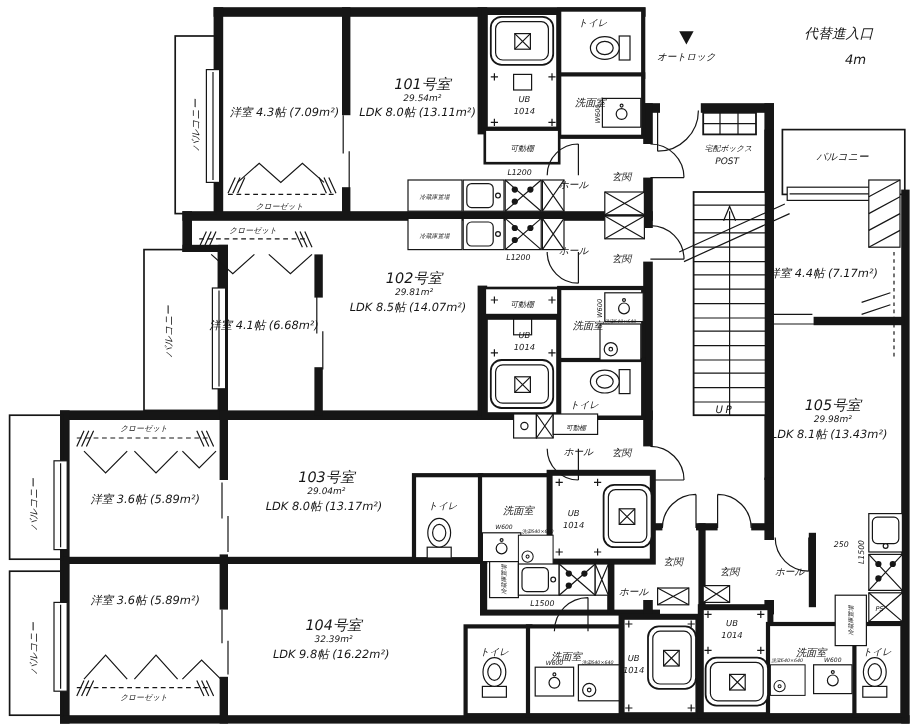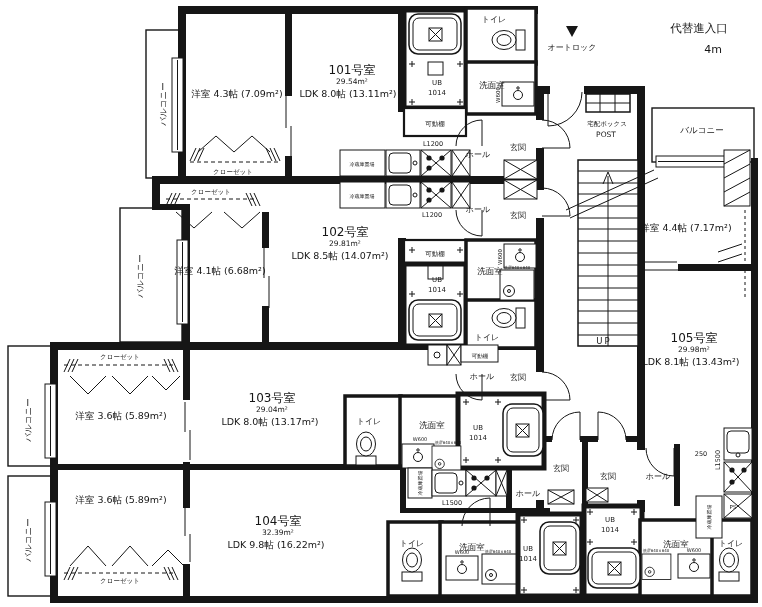--- a/index.html
+++ b/index.html
@@ -1,16 +1,16 @@
 <!DOCTYPE html>
 <html><head>
 <meta charset="utf-8">
 <style>
   html,body{margin:0;padding:0;background:#fff;}
-  .stage{position:relative;width:762px;height:607px;background:#fff;overflow:hidden;}
+  .stage{position:relative;width:762px;height:607px;background:#fff;overflow:hidden;font-style:italic;}
   svg{position:absolute;left:0;top:0;}
   .wall{fill:#161616;}
   .rm{fill:#ffffff;stroke:#161616;}
   .s5{stroke-width:5;} .s4{stroke-width:3.5;} .s25{stroke-width:2.2;} .s15{stroke-width:1.5;} .s1{stroke-width:1;}
   .ln{fill:none;stroke:#161616;stroke-width:1;}
   .ln2{fill:none;stroke:#161616;stroke-width:1.4;}
   .dash{stroke-dasharray:4 3;}
   .dot{stroke-dasharray:3 3;}
   .win{fill:#ffffff;stroke:#161616;stroke-width:1;}
   .t{font-family:"DejaVu Sans","Liberation Sans",sans-serif;fill:#161616;text-anchor:middle;}

